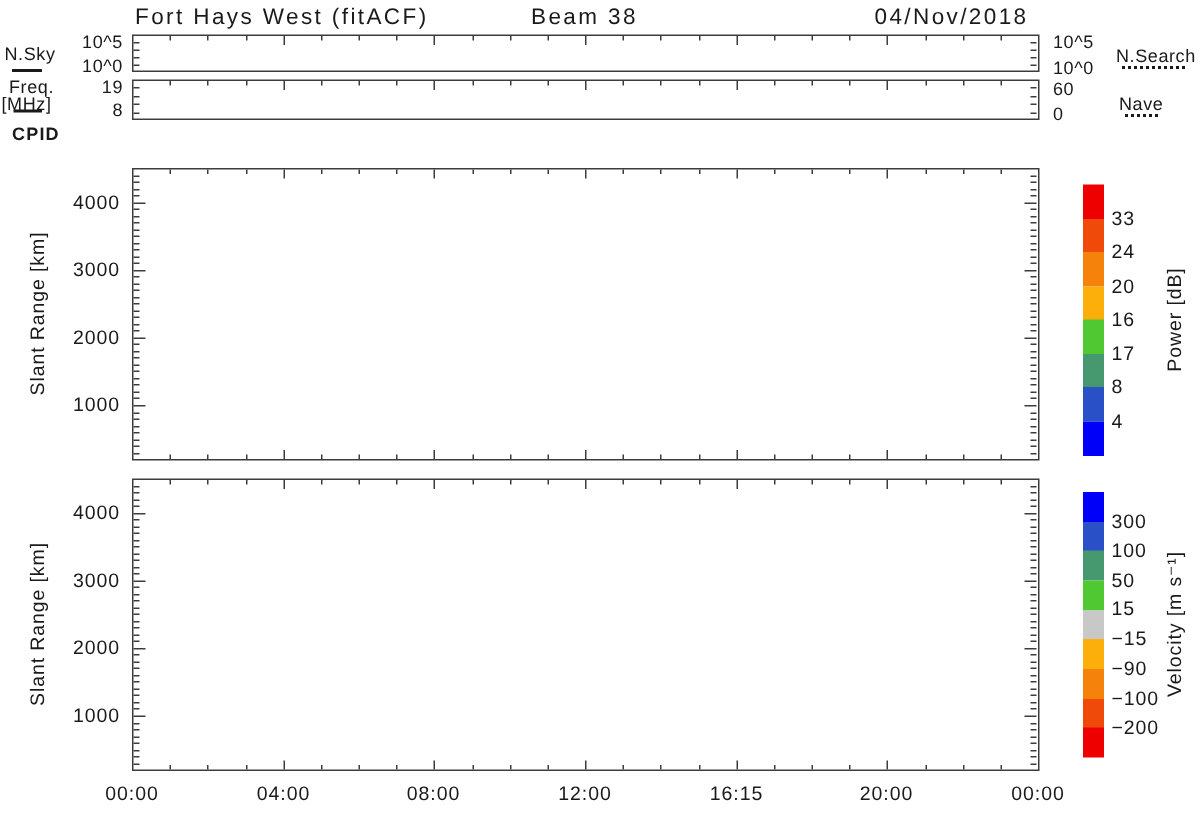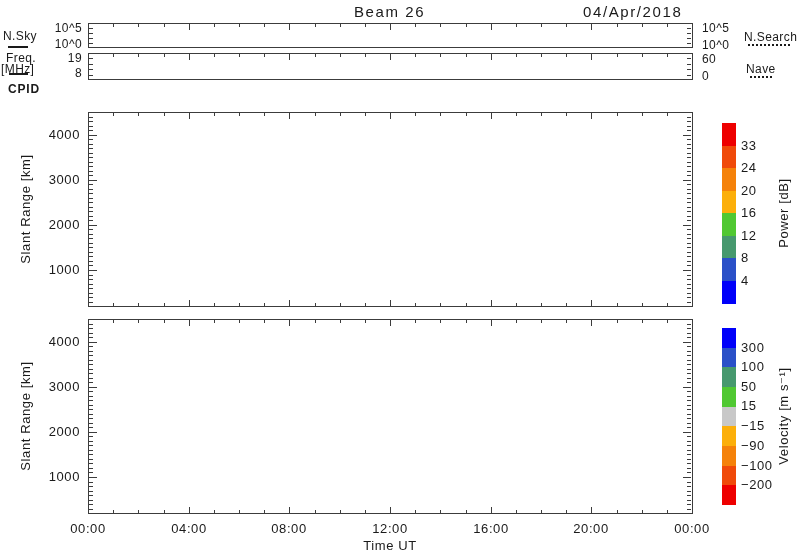--- a/index.html
+++ b/index.html
@@ -18,22 +18,23 @@
   .solidkey{position:absolute;height:2px;background:#1a1a1a;}
   .dotkey{position:absolute;height:0;border-top:2px dotted #1a1a1a;}
   .cbseg{position:absolute;}
   .bold{font-weight:bold;}
 </style>
 </head>
 <body>
 
 <div id="fig">
 
-  <div class="abs t15" style="left:354px;top:3px;">Beam 26</div>
-  <div class="abs t15" style="left:583px;top:3px;">04/Apr/2018</div>
+  <div class="abs t15" style="left:90px;top:3px;">Fort Hays West (fitACF)</div>
+  <div class="abs t15" style="left:354px;top:3px;">Beam 38</div>
+  <div class="abs t15" style="left:583px;top:3px;">04/Nov/2018</div>
 
   <div class="panel" id="p-nsky" style="left:88px;top:23px;width:605px;height:25px;"></div>
   <div class="abs t12" style="left:3px;top:29px;">N.Sky</div>
   <div class="solidkey" style="left:8px;top:46px;width:20px;"></div>
   <div class="abs t12 rlab" style="left:46px;top:21px;width:36px;">10^5</div>
   <div class="abs t12 rlab" style="left:46px;top:37px;width:36px;">10^0</div>
   <div class="abs t12" style="left:702px;top:21px;">10^5</div>
   <div class="abs t12" style="left:702px;top:38px;">10^0</div>
   <div class="abs t12" style="left:744px;top:30px;">N.Search</div>
   <div class="dotkey" style="left:748px;top:44px;width:42px;"></div>
@@ -74,21 +75,20 @@
       <div class="cbseg" style="left: 0px; top: 39.3333px; width: 14px; height: 20.1667px; background: rgb(70, 153, 110);"></div>
       <div class="cbseg" style="left: 0px; top: 59px; width: 14px; height: 20.1667px; background: rgb(80, 200, 50);"></div>
       <div class="cbseg" style="left: 0px; top: 78.6667px; width: 14px; height: 20.1667px; background: rgb(200, 200, 200);"></div>
       <div class="cbseg" style="left: 0px; top: 98.3333px; width: 14px; height: 20.1667px; background: rgb(252, 175, 10);"></div>
       <div class="cbseg" style="left: 0px; top: 118px; width: 14px; height: 20.1667px; background: rgb(245, 130, 10);"></div>
       <div class="cbseg" style="left: 0px; top: 137.667px; width: 14px; height: 20.1667px; background: rgb(240, 74, 10);"></div>
       <div class="cbseg" style="left: 0px; top: 157.333px; width: 14px; height: 20.1667px; background: rgb(238, 0, 0);"></div>
     </div>
   <div class="abs t13 vlab" style="left:783px;top:416px;">Velocity [m s⁻¹]</div>
 
-  <div class="abs t13" style="left:330px;top:538px;width:120px;text-align:center;">Time UT</div>
 
 <div class="tick" style="left: 113px; top: 24px; width: 1px; height: 3px;"></div>
     <div class="tick" style="left: 138px; top: 24px; width: 1px; height: 3px;"></div>
     <div class="tick" style="left: 164px; top: 24px; width: 1px; height: 3px;"></div>
     <div class="tick" style="left: 189px; top: 24px; width: 1px; height: 6px;"></div>
     <div class="tick" style="left: 214px; top: 24px; width: 1px; height: 3px;"></div>
     <div class="tick" style="left: 239px; top: 24px; width: 1px; height: 3px;"></div>
     <div class="tick" style="left: 264px; top: 24px; width: 1px; height: 3px;"></div>
     <div class="tick" style="left: 289px; top: 24px; width: 1px; height: 6px;"></div>
     <div class="tick" style="left: 315px; top: 24px; width: 1px; height: 3px;"></div>
@@ -410,28 +410,28 @@
     <div class="tick" style="left: 89px; top: 324px; width: 4px; height: 1px;"></div>
     <div class="tick" style="left: 687px; top: 324px; width: 4px; height: 1px;"></div>
     <div class="abs t13 rlab" style="left: 28px; top: 469px; width: 52px;">1000</div>
     <div class="abs t13 rlab" style="left: 28px; top: 424px; width: 52px;">2000</div>
     <div class="abs t13 rlab" style="left: 28px; top: 379px; width: 52px;">3000</div>
     <div class="abs t13 rlab" style="left: 28px; top: 334px; width: 52px;">4000</div>
     <div class="abs t13" style="left: 58px; top: 521px; width: 60px; text-align: center;">00:00</div>
     <div class="abs t13" style="left: 159px; top: 521px; width: 60px; text-align: center;">04:00</div>
     <div class="abs t13" style="left: 259px; top: 521px; width: 60px; text-align: center;">08:00</div>
     <div class="abs t13" style="left: 360px; top: 521px; width: 60px; text-align: center;">12:00</div>
-    <div class="abs t13" style="left: 461px; top: 521px; width: 60px; text-align: center;">16:00</div>
+    <div class="abs t13" style="left: 461px; top: 521px; width: 60px; text-align: center;">16:15</div>
     <div class="abs t13" style="left: 561px; top: 521px; width: 60px; text-align: center;">20:00</div>
     <div class="abs t13" style="left: 662px; top: 521px; width: 60px; text-align: center;">00:00</div>
     <div class="abs t13" style="left: 741px; top: 137.5px;">33</div>
     <div class="abs t13" style="left: 741px; top: 160px;">24</div>
     <div class="abs t13" style="left: 741px; top: 182.5px;">20</div>
     <div class="abs t13" style="left: 741px; top: 205px;">16</div>
-    <div class="abs t13" style="left: 741px; top: 227.5px;">12</div>
+    <div class="abs t13" style="left: 741px; top: 227.5px;">17</div>
     <div class="abs t13" style="left: 741px; top: 250px;">8</div>
     <div class="abs t13" style="left: 741px; top: 272.5px;">4</div>
     <div class="abs t13" style="left: 741px; top: 339.667px;">300</div>
     <div class="abs t13" style="left: 741px; top: 359.333px;">100</div>
     <div class="abs t13" style="left: 741px; top: 379px;">50</div>
     <div class="abs t13" style="left: 741px; top: 398px;">15</div>
     <div class="abs t13" style="left: 741px; top: 418.333px;">−15</div>
     <div class="abs t13" style="left: 741px; top: 438px;">−90</div>
     <div class="abs t13" style="left: 741px; top: 457.667px;">−100</div>
     <div class="abs t13" style="left: 741px; top: 477.333px;">−200</div>

